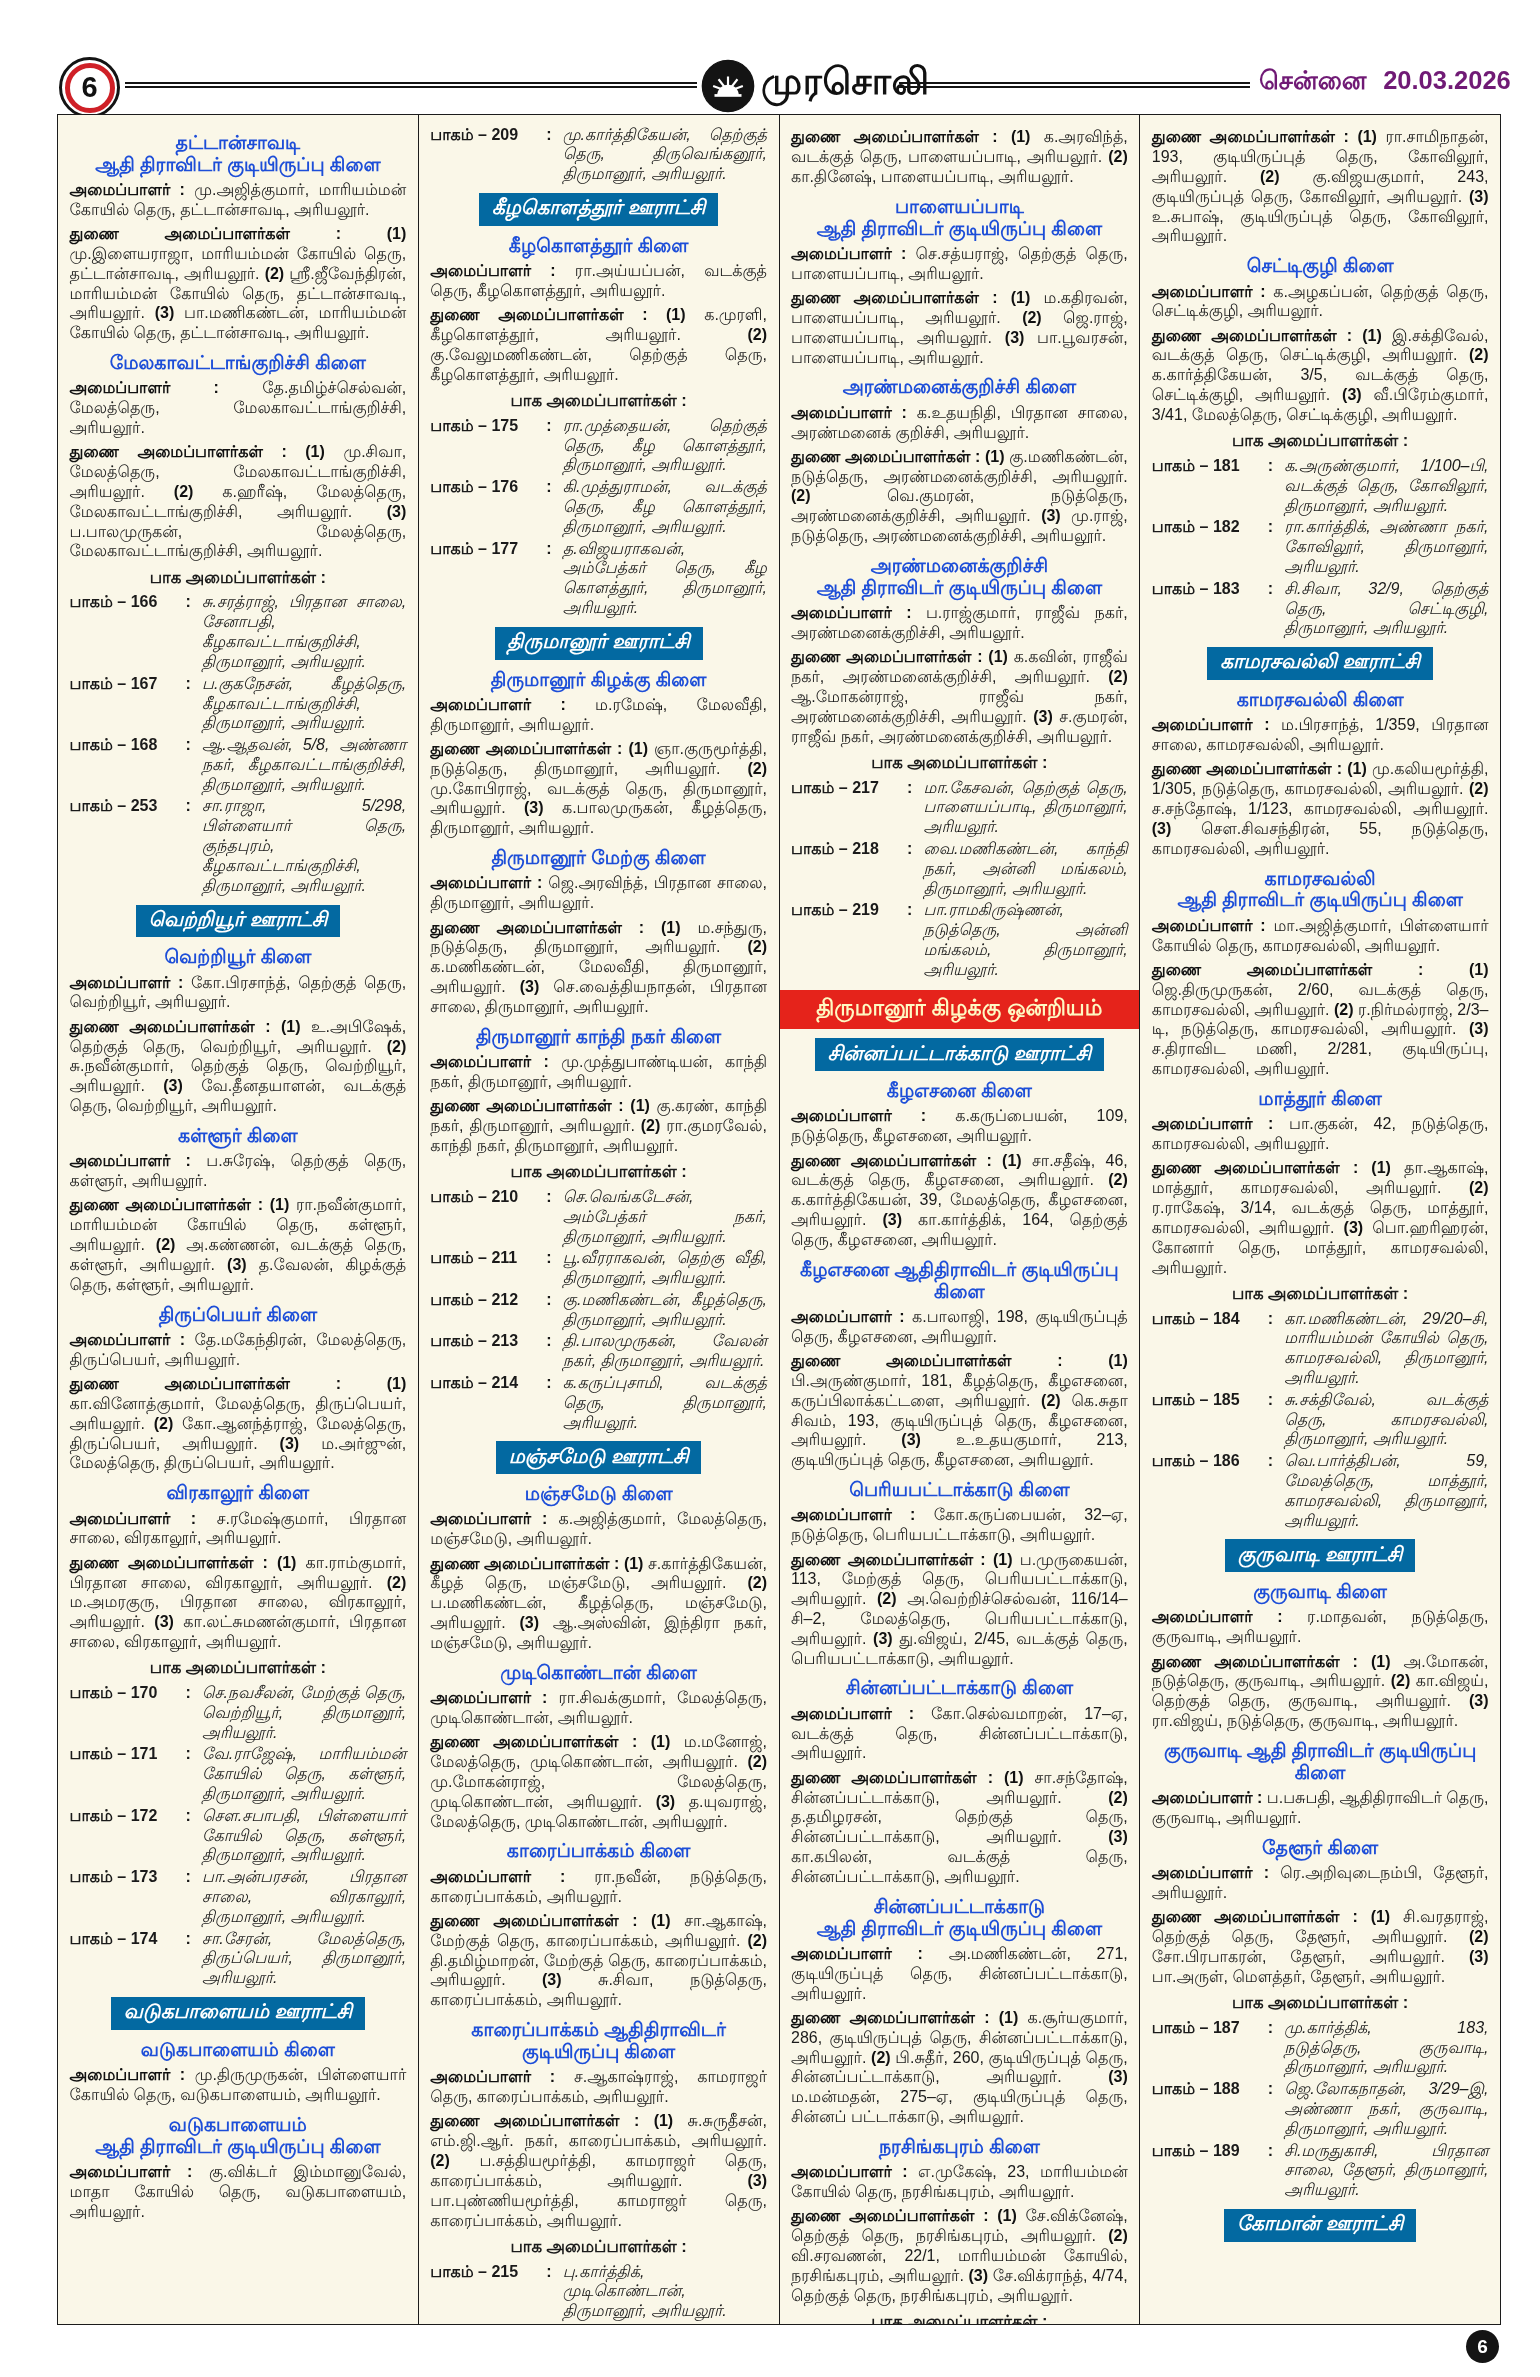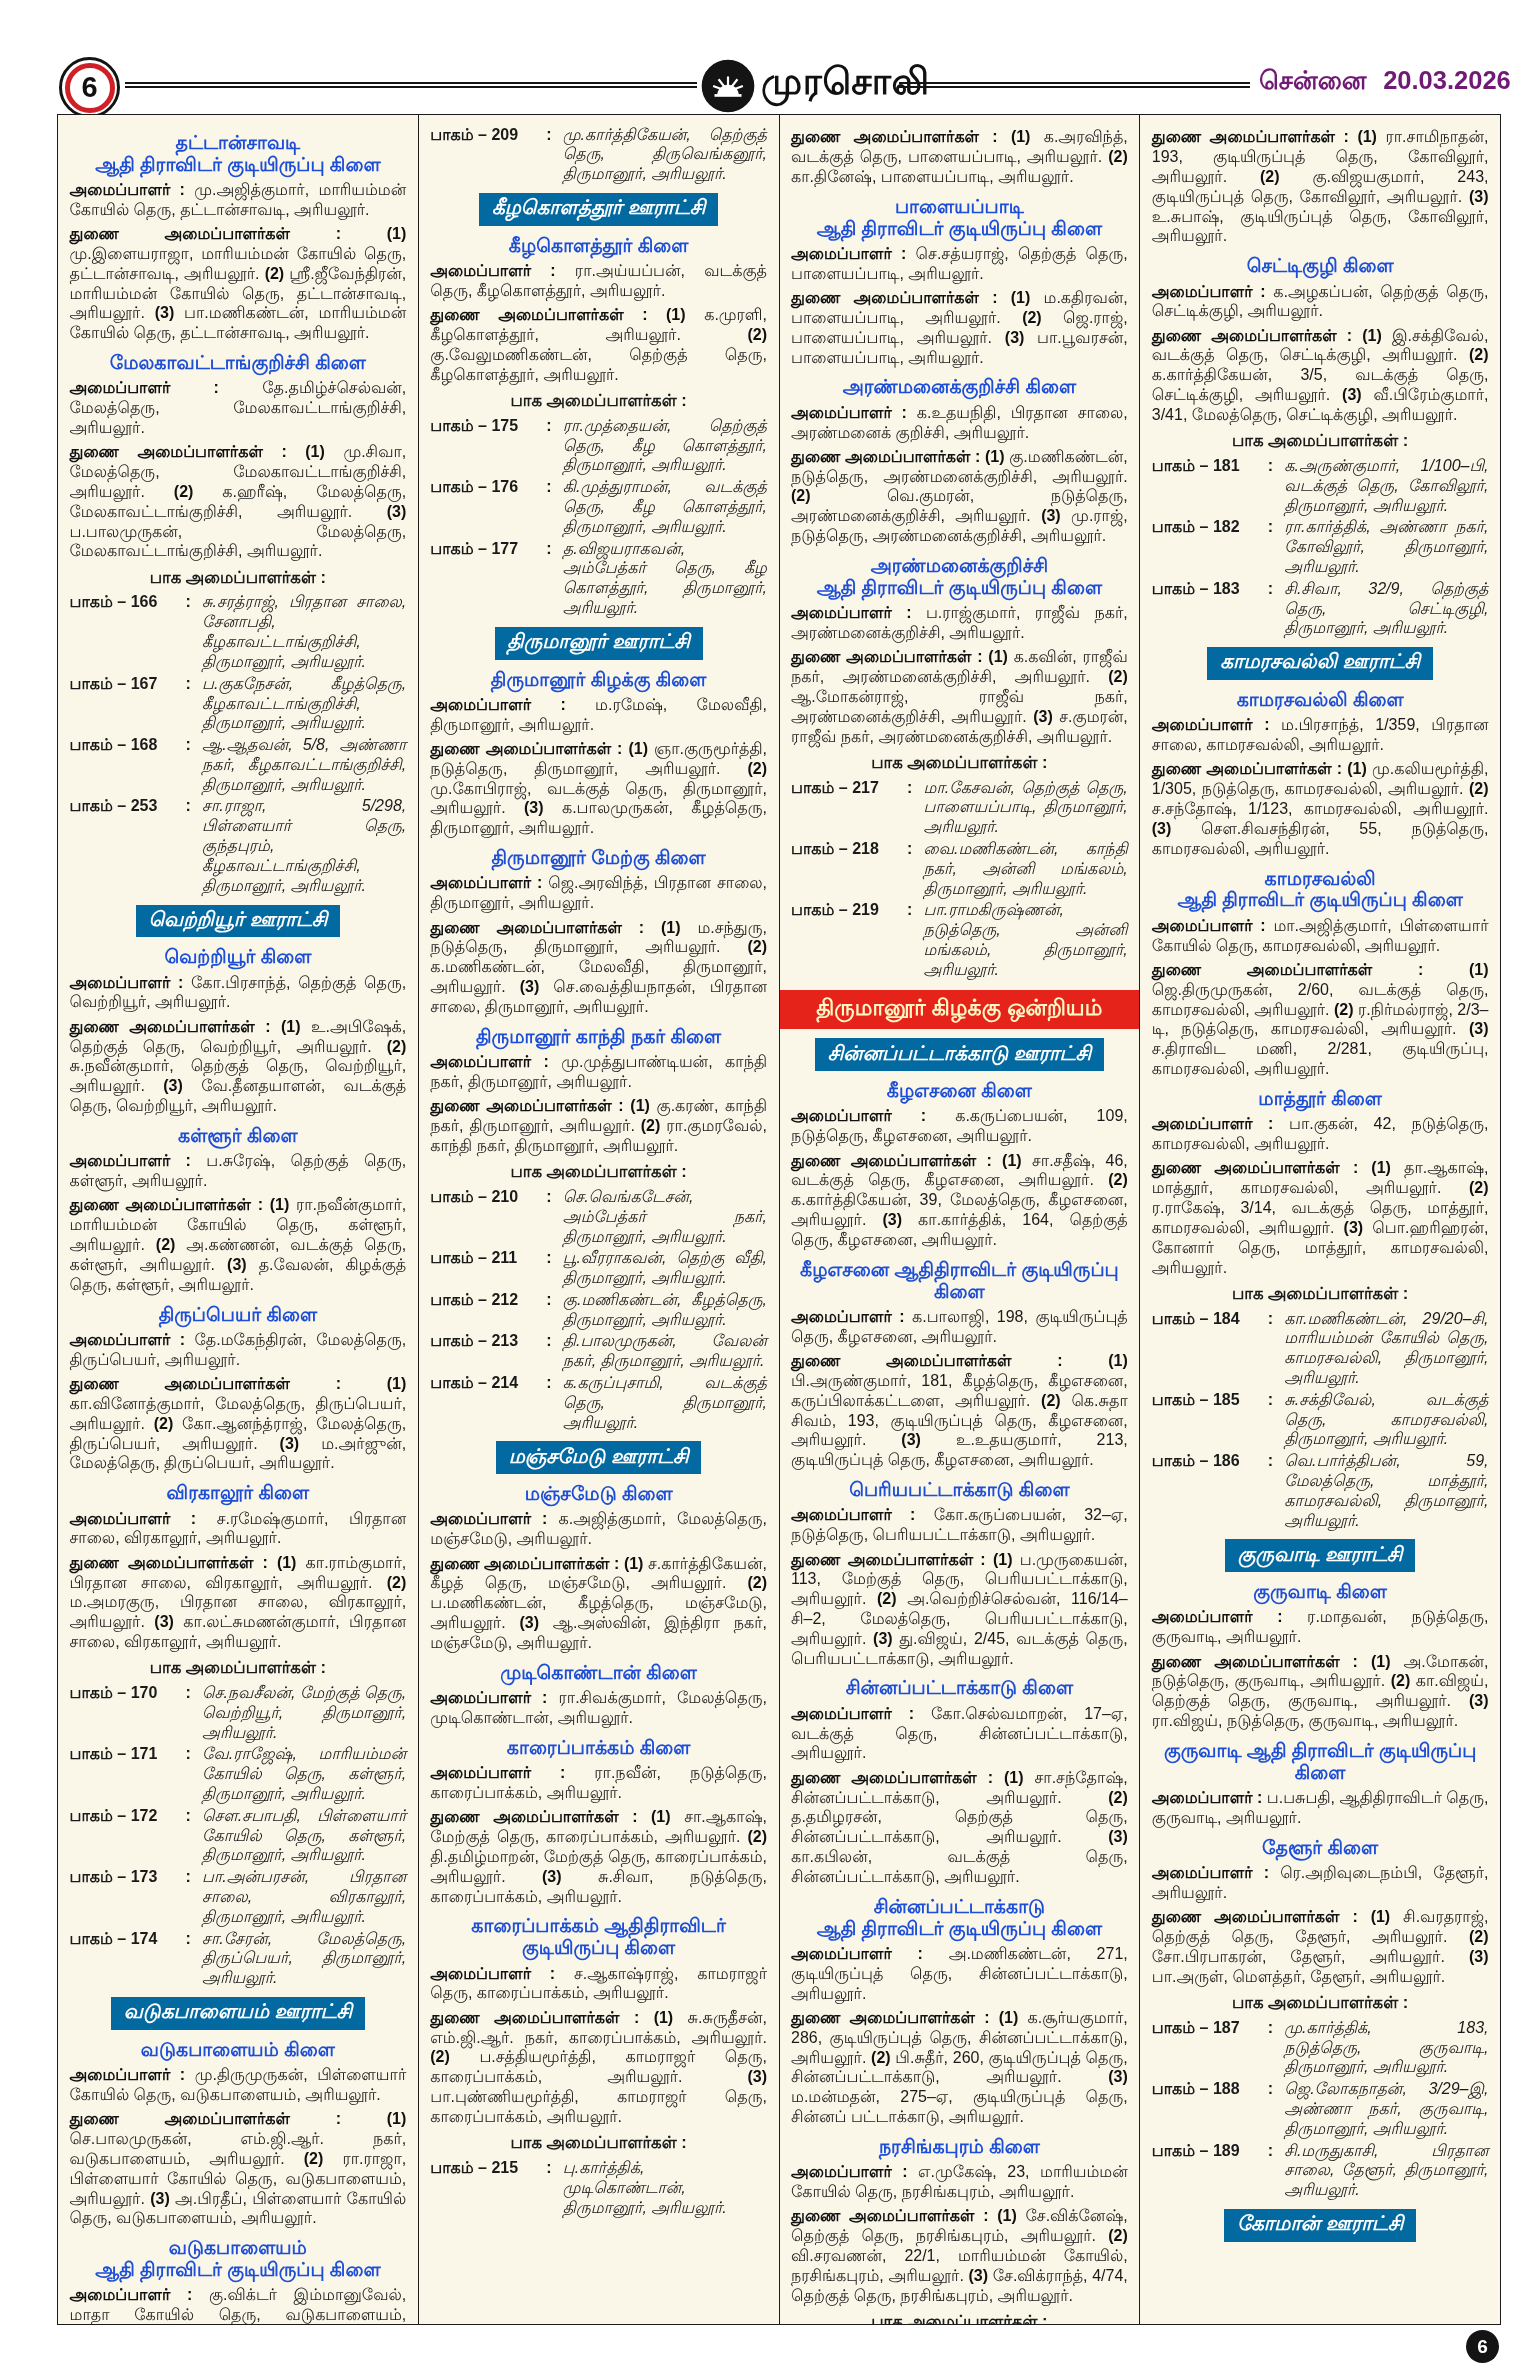--- a/index.html
+++ b/index.html
@@ -127,21 +127,20 @@
           <span class="px">பா.அன்பரசன், பிரதான சாலை, விரகாலூர், திருமானூர், அரியலூர்.</span>
         </div>
         <div class="part">
           <span class="pn">பாகம் – 174</span>
           <span class="pc">:</span>
           <span class="px">சா.சேரன், மேலத்தெரு, திருப்பெயர், திருமானூர், அரியலூர்.</span>
         </div>
         <div class="uwrap"><span class="ubox">வடுகபாளையம் ஊராட்சி</span></div>
         <div class="h">வடுகபாளையம் கிளை</div>
         <p class="para"><b>அமைப்பாளர் : </b>மு.திருமுருகன், பிள்ளையார் கோயில் தெரு, வடுகபாளையம், அரியலூர்.</p>
-        <p class="para"><b>துணை அமைப்பாளர்கள் : </b><b>(1)</b> செ.பாலமுருகன், எம்.ஜி.ஆர். நகர், வடுகபாளையம், அரியலூர். <b>(2)</b> ரா.ராஜா, பிள்ளையார் கோயில் தெரு, வடுகபாளையம், அரியலூர். <b>(3)</b> அ.பிரதீப், பிள்ளையார் கோயில் தெரு, வடுகபாளையம், அரியலூர்.</p>
         <div class="h">
           <div>வடுகபாளையம்</div>
           <div>ஆதி திராவிடர் குடியிருப்பு கிளை</div>
         </div>
         <p class="para"><b>அமைப்பாளர் : </b>கு.விக்டர் இம்மானுவேல், மாதா கோயில் தெரு, வடுகபாளையம், அரியலூர்.</p>
       </div>
       <div class="col">
         <div class="part">
           <span class="pn">பாகம் – 209</span>
           <span class="pc">:</span>
@@ -202,20 +201,21 @@
           <span class="pn">பாகம் – 214</span>
           <span class="pc">:</span>
           <span class="px">க.கருப்புசாமி, வடக்குத் தெரு, திருமானூர், அரியலூர்.</span>
         </div>
         <div class="uwrap"><span class="ubox">மஞ்சமேடு ஊராட்சி</span></div>
         <div class="h">மஞ்சமேடு கிளை</div>
         <p class="para"><b>அமைப்பாளர் : </b>க.அஜித்குமார், மேலத்தெரு, மஞ்சமேடு, அரியலூர்.</p>
         <p class="para"><b>துணை அமைப்பாளர்கள் : </b><b>(1)</b> ச.கார்த்திகேயன், கீழத் தெரு, மஞ்சமேடு, அரியலூர். <b>(2)</b> ப.மணிகண்டன், கீழத்தெரு, மஞ்சமேடு, அரியலூர். <b>(3)</b> ஆ.அஸ்வின், இந்திரா நகர், மஞ்சமேடு, அரியலூர்.</p>
         <div class="h">முடிகொண்டான் கிளை</div>
         <p class="para"><b>அமைப்பாளர் : </b>ரா.சிவக்குமார், மேலத்தெரு, முடிகொண்டான், அரியலூர்.</p>
+        <p class="para"><b>துணை அமைப்பாளர்கள் : </b><b>(1)</b> ம.மனோஜ், மேலத்தெரு, முடிகொண்டான், அரியலூர். <b>(2)</b> மு.மோகன்ராஜ், மேலத்தெரு, முடிகொண்டான், அரியலூர். <b>(3)</b> த.யுவராஜ், மேலத்தெரு, முடிகொண்டான், அரியலூர்.</p>
         <div class="h">காரைப்பாக்கம் கிளை</div>
         <p class="para"><b>அமைப்பாளர் : </b>ரா.நவீன், நடுத்தெரு, காரைப்பாக்கம், அரியலூர்.</p>
         <p class="para"><b>துணை அமைப்பாளர்கள் : </b><b>(1)</b> சா.ஆகாஷ், மேற்குத் தெரு, காரைப்பாக்கம், அரியலூர். <b>(2)</b> தி.தமிழ்மாறன், மேற்குத் தெரு, காரைப்பாக்கம், அரியலூர். <b>(3)</b> சு.சிவா, நடுத்தெரு, காரைப்பாக்கம், அரியலூர்.</p>
         <div class="h">காரைப்பாக்கம் ஆதிதிராவிடர் குடியிருப்பு கிளை</div>
         <p class="para"><b>அமைப்பாளர் : </b>ச.ஆகாஷ்ராஜ், காமராஜர் தெரு, காரைப்பாக்கம், அரியலூர்.</p>
         <p class="para"><b>துணை அமைப்பாளர்கள் : </b><b>(1)</b> சு.சுருதீசன், எம்.ஜி.ஆர். நகர், காரைப்பாக்கம், அரியலூர். <b>(2)</b> ப.சத்தியமூர்த்தி, காமராஜர் தெரு, காரைப்பாக்கம், அரியலூர். <b>(3)</b> பா.புண்ணியமூர்த்தி, காமராஜர் தெரு, காரைப்பாக்கம், அரியலூர்.</p>
         <div class="sub">பாக அமைப்பாளர்கள் :</div>
         <div class="part">
           <span class="pn">பாகம் – 215</span>
           <span class="pc">:</span>

